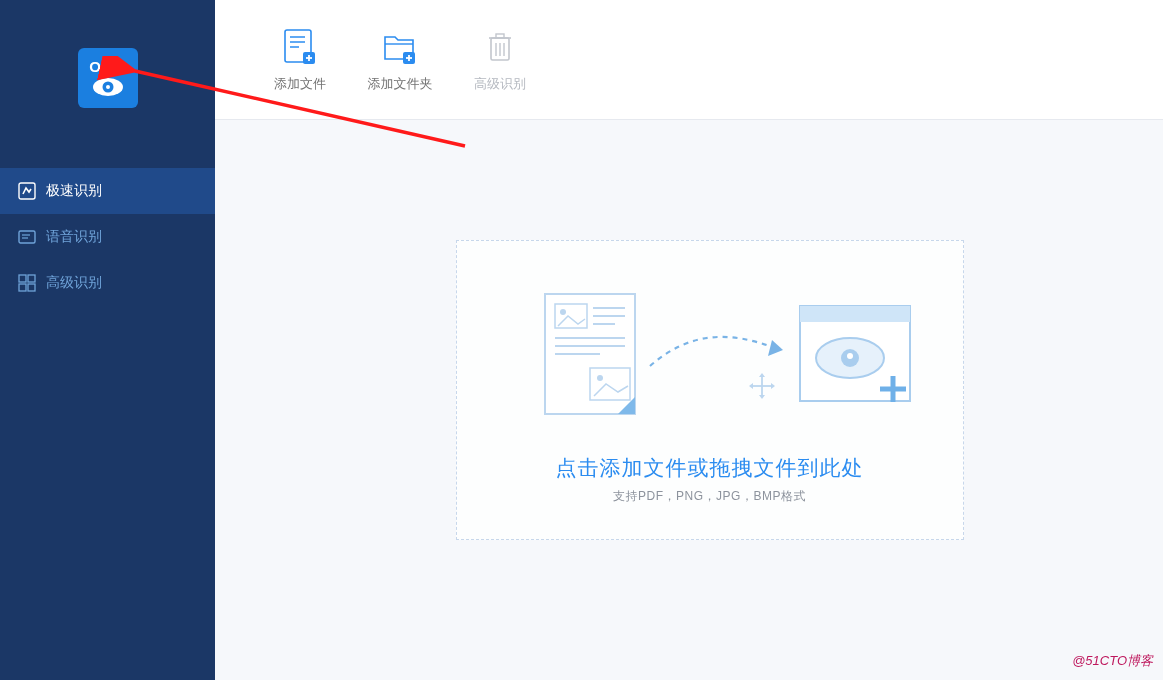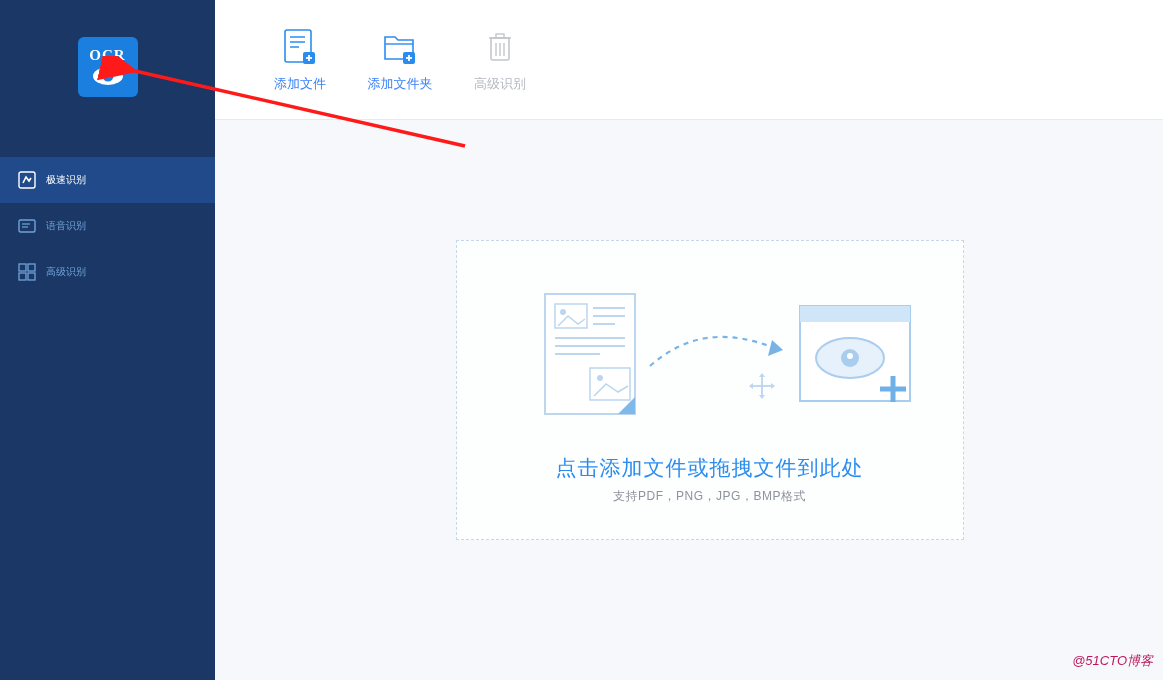--- a/index.html
+++ b/index.html
@@ -15,23 +15,22 @@
       width: 215px;
       height: 100%;
       background: #1b3766;
       display: flex;
       flex-direction: column;
       flex-shrink: 0;
     }
     .logo-area {
       display: flex;
       justify-content: center;
-      padding-top: 37px;
+      padding-top: 48px;
       padding-bottom: 60px;
-      font-family: Liberation Serif, serif;
     }
     .logo-box {
       width: 60px;
       height: 60px;
       background: #1b7fe0;
       border-radius: 6px;
       display: flex;
       flex-direction: column;
       align-items: center;
       justify-content: center;
@@ -47,21 +46,21 @@
     .logo-eye {
       width: 34px;
       height: 22px;
     }
     .nav-item {
       height: 46px;
       display: flex;
       align-items: center;
       padding-left: 18px;
       color: #6fa3d9;
-      font-size: 10px;
+      font-size: 14px;
       cursor: pointer;
     }
     .nav-item.active {
       background: #204a8a;
       color: #ffffff;
     }
     .nav-icon {
       width: 18px;
       height: 18px;
       margin-right: 10px;
@@ -90,21 +89,21 @@
       cursor: pointer;
       margin-right: 10px;
     }
     .toolbar-icon {
       width: 38px;
       height: 38px;
       margin-bottom: 10px;
     }
     .toolbar-label {
       font-size: 13px;
-      color: #3b82f6;
+      color: #737373;
     }
     .toolbar-label.disabled { color: #b5b9c0; }
     .content-area {
       flex: 1;
       display: flex;
       align-items: center;
       justify-content: center;
       position: relative;
       padding-left: 41px;
     }

